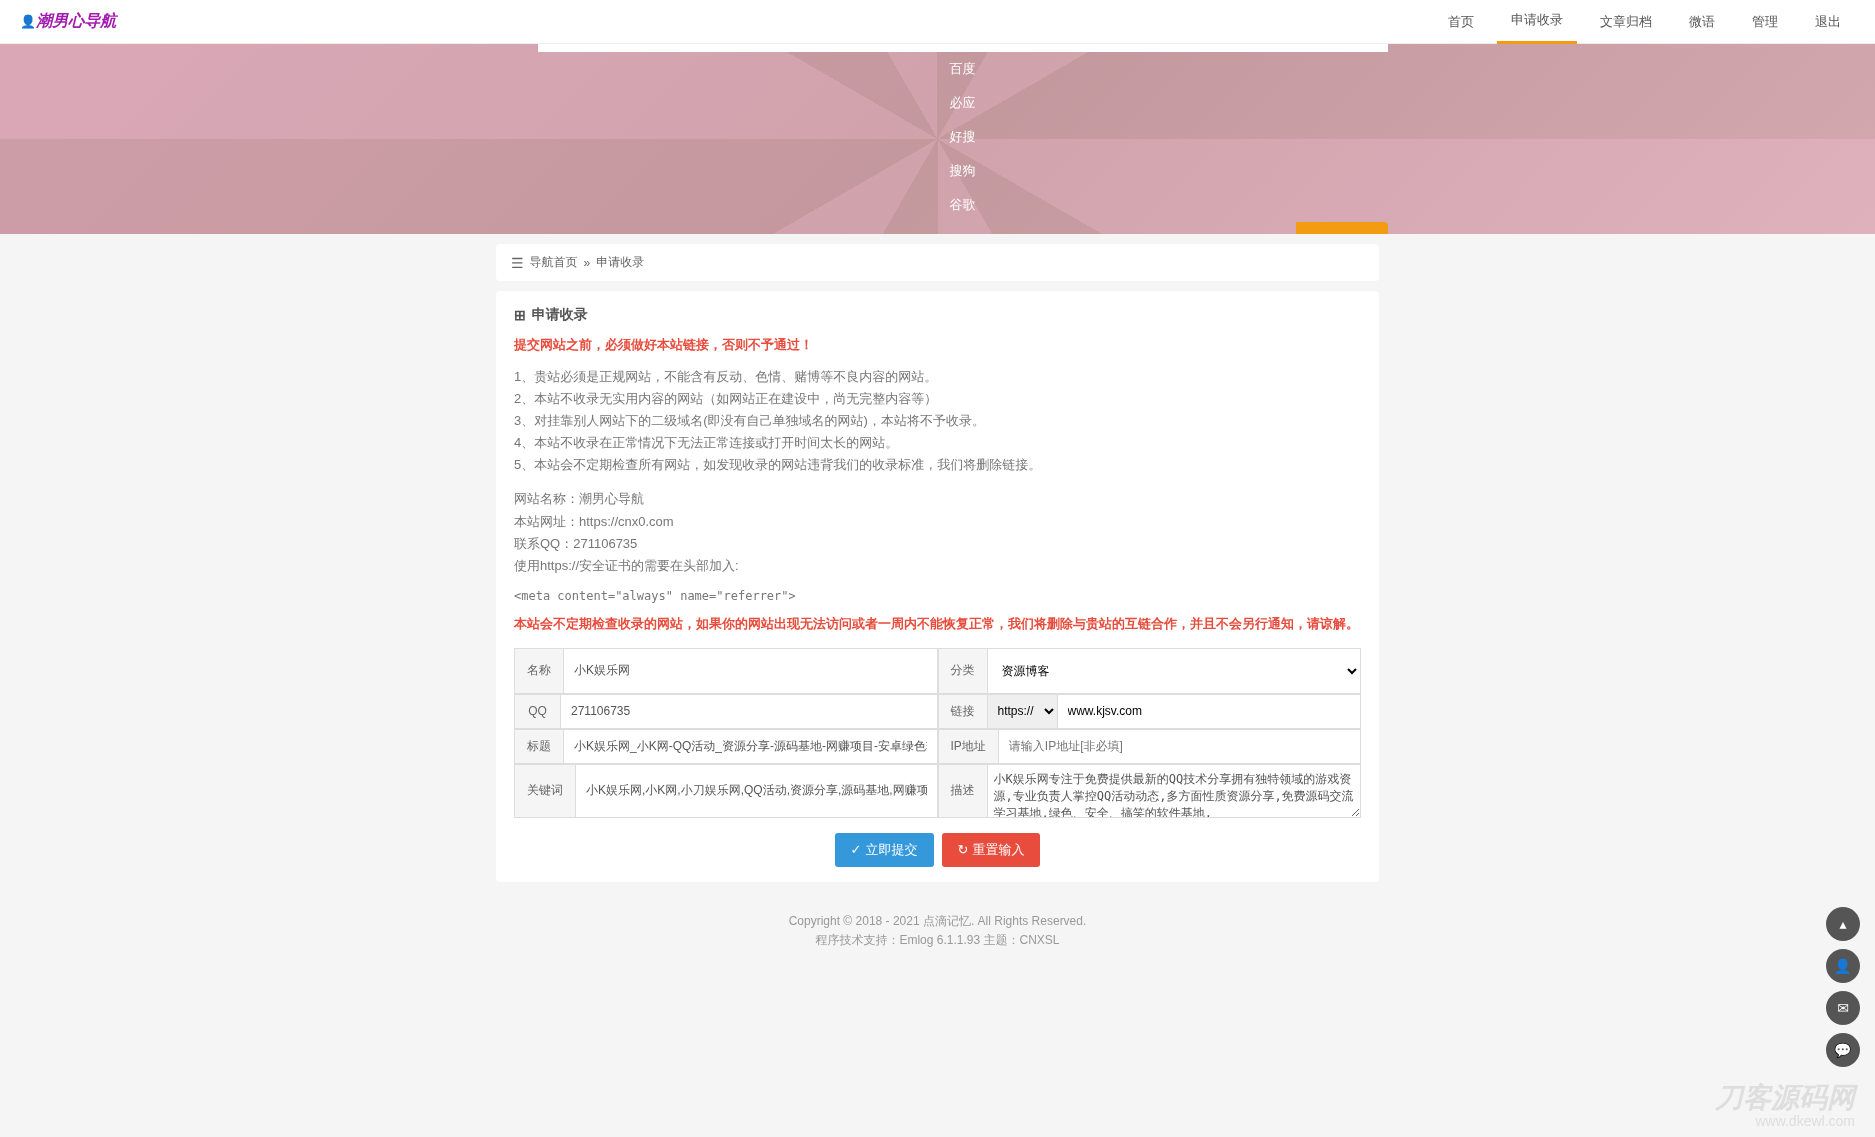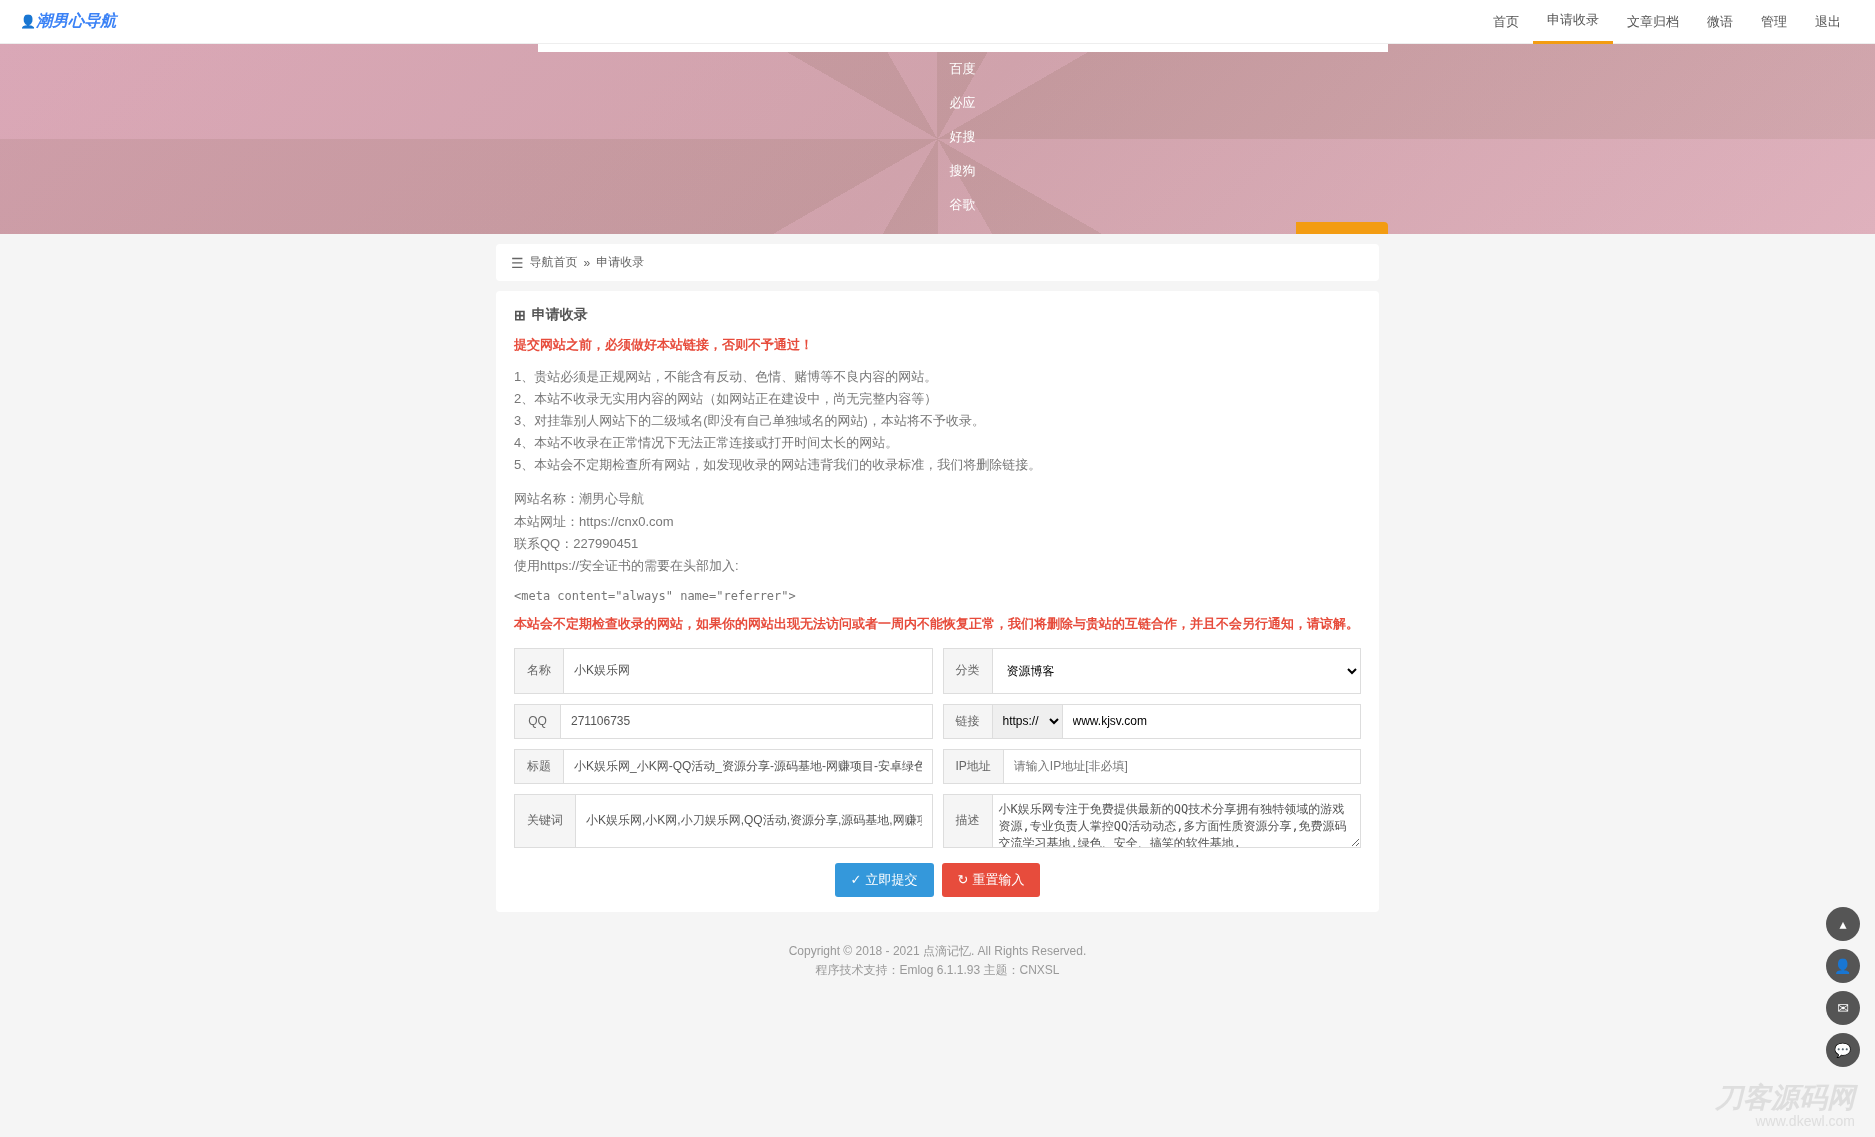--- a/index.html
+++ b/index.html
@@ -1,22 +1,22 @@
 <!DOCTYPE html>
 <html><head>
   <meta charset="utf-8">
   <style>
     * { margin: 0; padding: 0; box-sizing: border-box; }
     body { font-family: "Microsoft YaHei", Arial, sans-serif; background: #f5f5f5; font-size: 13px; color: #666; }
     
     
     .header { background: #fff; height: 44px; display: flex; align-items: center; padding: 0 20px; position: relative; z-index: 10; border-bottom: 1px solid #eee; }
     .logo { display: flex; align-items: center; }
-    .logo-text { color: #3b82f6; font-size: 16px; font-weight: bold; font-style: italic; }
-    .nav { margin-left: auto; display: flex; gap: 0; }
+    .logo-text { color: #a21caf; font-size: 16px; font-weight: bold; font-style: italic; }
+    .nav { margin-left: auto; display: flex; gap: 9px; }
     .nav-item { padding: 0 14px; height: 44px; display: flex; align-items: center; color: #555; cursor: pointer; font-size: 13px; }
     .nav-item.active { border-bottom: 3px solid #f39c12; }
     
     
     .banner { height: 190px; background: linear-gradient(135deg, #d4a5b5 0%, #c89fa8 50%, #d9b0bc 100%); position: relative; overflow: hidden; display: flex; align-items: center; justify-content: center; }
     .banner::before { content:''; position:absolute; inset:0; background: repeating-conic-gradient(from 0deg at 50% 50%, rgba(139,69,19,0.15) 0deg 30deg, rgba(255,182,193,0.3) 30deg 60deg); opacity: 0.5; }
     .search-container { position: relative; z-index: 2; text-align: center; width: 100%; max-width: 900px; }
     .search-tabs { display: flex; gap: 0; justify-content: flex-start; margin-left: 50px; flex-direction: column; }
     .search-tab { padding: 8px 18px; color: #fff; cursor: pointer; font-size: 13px; }
     .search-tab.active { background: #fff; color: #333; border-radius: 4px 4px 0 0; }
@@ -33,21 +33,21 @@
     .panel { background: #fff; border-radius: 4px; padding: 15px 18px; margin-bottom: 10px; }
     .panel-title { display: flex; align-items: center; gap: 6px; color: #555; font-size: 14px; margin-bottom: 12px; font-weight: bold; }
     .plus-icon { font-size: 14px; }
     
     .red-text { color: #e74c3c; font-weight: bold; margin-bottom: 12px; font-size: 13px; }
     .rules { line-height: 1.7; color: #777; margin-bottom: 12px; font-size: 13px; margin-top: 10px; }
     .info-text { line-height: 1.7; color: #777; margin-bottom: 12px; font-size: 13px; }
     .code-text { font-family: monospace; color: #777; margin-bottom: 12px; font-size: 12px; }
     
     
-    .form-grid { display: grid; grid-template-columns: 1fr 1fr; gap: 10px; margin-top: 15px; }
+    .form-grid { display: grid; grid-template-columns: 1fr 1fr; margin-top: 15px; }
     .form-row { display: flex; }
     .form-label { background: #f5f5f5; border: 1px solid #ddd; border-right: none; padding: 8px 12px; min-width: 46px; text-align: center; color: #666; font-size: 12px; display: flex; align-items: center; justify-content: center; }
     .form-input { flex: 1; border: 1px solid #ddd; padding: 8px 10px; font-size: 12px; outline: none; color: #555; }
     .form-select { flex: 1; border: 1px solid #ddd; padding: 14px 10px; font-size: 12px; outline: none; background: #fff; }
     .link-row { display: flex; flex: 1; }
     .link-row select { border: 1px solid #ddd; border-right: none; padding: 8px 6px; font-size: 12px; }
     .link-row input { flex: 1; border: 1px solid #ddd; padding: 8px 10px; font-size: 12px; outline: none; }
     .form-textarea { flex: 1; border: 1px solid #ddd; padding: 6px; font-size: 12px; outline: none; resize: vertical; height: 54px; color: #555; }
     
     .btn-row { display: flex; gap: 8px; justify-content: center; margin-top: 15px; }
@@ -122,21 +122,21 @@
       <div>1、贵站必须是正规网站，不能含有反动、色情、赌博等不良内容的网站。</div>
       <div>2、本站不收录无实用内容的网站（如网站正在建设中，尚无完整内容等）</div>
       <div>3、对挂靠别人网站下的二级域名(即没有自己单独域名的网站)，本站将不予收录。</div>
       <div>4、本站不收录在正常情况下无法正常连接或打开时间太长的网站。</div>
       <div>5、本站会不定期检查所有网站，如发现收录的网站违背我们的收录标准，我们将删除链接。</div>
     </div>
 
     <div class="info-text">
       <div>网站名称：潮男心导航</div>
       <div>本站网址：https://cnx0.com</div>
-      <div>联系QQ：227990451</div>
+      <div>联系QQ：271106735</div>
       <div>使用https://安全证书的需要在头部加入:</div>
     </div>
 
     <div class="code-text">&lt;meta content="always" name="referrer"&gt;</div>
 
     <div class="red-text">本站会不定期检查收录的网站，如果你的网站出现无法访问或者一周内不能恢复正常，我们将删除与贵站的互链合作，并且不会另行通知，请谅解。</div>
 
     <div class="form-grid">
       <div class="form-row">
         <span class="form-label">名称</span>

